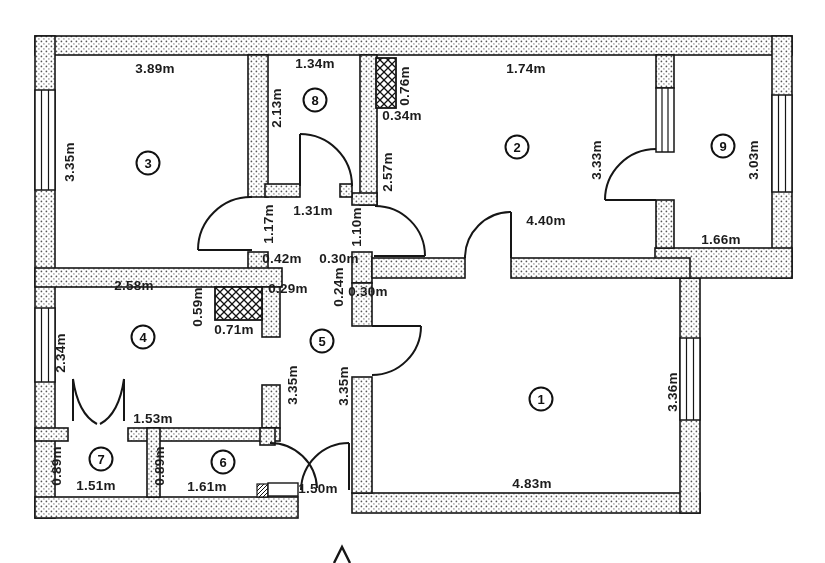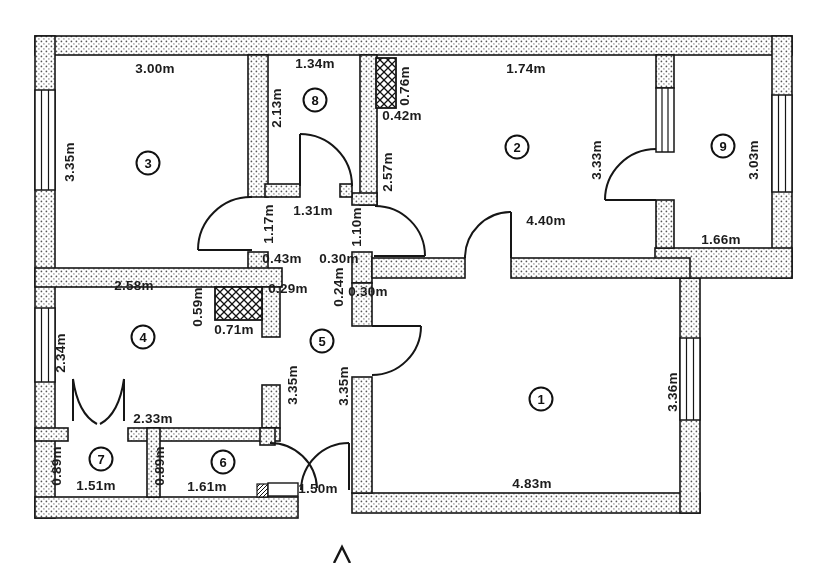--- a/index.html
+++ b/index.html
@@ -166,34 +166,34 @@
   <div class="badge" style="left:541px;top:399px">1</div>
   <div class="badge" style="left:517px;top:147px">2</div>
   <div class="badge" style="left:148px;top:163px">3</div>
   <div class="badge" style="left:143px;top:337px">4</div>
   <div class="badge" style="left:322px;top:341px">5</div>
   <div class="badge" style="left:223px;top:462px">6</div>
   <div class="badge" style="left:101px;top:459px">7</div>
   <div class="badge" style="left:315px;top:100px">8</div>
   <div class="badge" style="left:723px;top:146px">9</div>
 
-  <div class="dim" style="left:155px;top:69px">3.00m</div>
+  <div class="dim" style="left:155px;top:69px">3.89m</div>
   <div class="dim" style="left:315px;top:64px">1.34m</div>
-  <div class="dim" style="left:402px;top:116px">0.42m</div>
+  <div class="dim" style="left:402px;top:116px">0.34m</div>
   <div class="dim" style="left:526px;top:69px">1.74m</div>
   <div class="dim" style="left:546px;top:221px">4.40m</div>
   <div class="dim" style="left:721px;top:240px">1.66m</div>
   <div class="dim" style="left:313px;top:211px">1.31m</div>
-  <div class="dim" style="left:282px;top:259px">0.43m</div>
+  <div class="dim" style="left:282px;top:259px">0.42m</div>
   <div class="dim" style="left:339px;top:259px">0.30m</div>
   <div class="dim" style="left:288px;top:289px">0.29m</div>
   <div class="dim" style="left:368px;top:292px">0.30m</div>
   <div class="dim" style="left:234px;top:330px">0.71m</div>
   <div class="dim" style="left:134px;top:286px">2.58m</div>
-  <div class="dim" style="left:153px;top:419px">2.33m</div>
+  <div class="dim" style="left:153px;top:419px">1.53m</div>
   <div class="dim" style="left:532px;top:484px">4.83m</div>
   <div class="dim" style="left:96px;top:486px">1.51m</div>
   <div class="dim" style="left:207px;top:487px">1.61m</div>
   <div class="dim" style="left:318px;top:489px">1.50m</div>
 
   <div class="dim v" style="left:70px;top:162px">3.35m</div>
   <div class="dim v" style="left:277px;top:108px">2.13m</div>
   <div class="dim v" style="left:405px;top:86px">0.76m</div>
   <div class="dim v" style="left:388px;top:172px">2.57m</div>
   <div class="dim v" style="left:597px;top:160px">3.33m</div>

